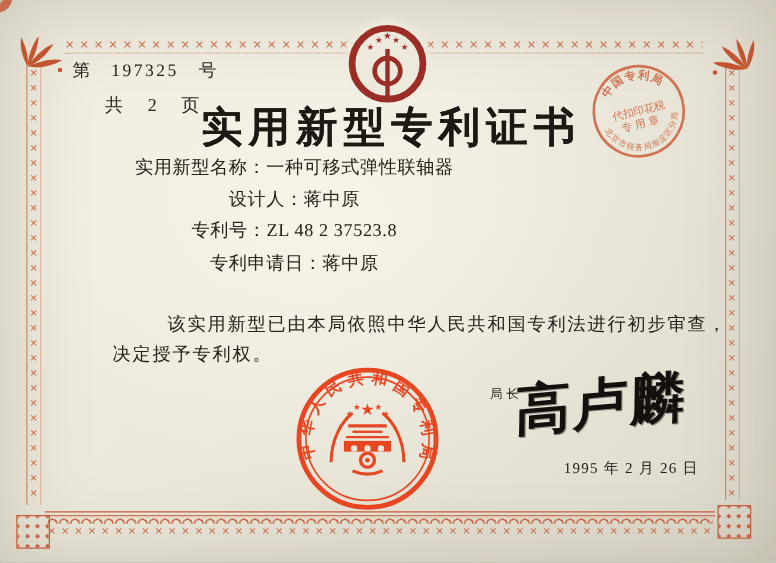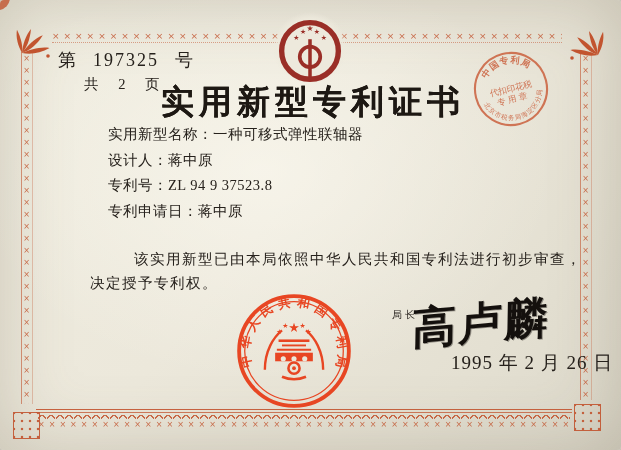--- a/index.html
+++ b/index.html
@@ -33,35 +33,35 @@
   .corner-square{position:absolute;width:27px;height:27px;border:1.5px solid #c2542f;
     background-image:radial-gradient(#c2542f 1.4px, rgba(0,0,0,0) 1.6px);
     background-size:8px 8px;background-position:4px 4px;opacity:.9;}
   .sq-bl{left:13px;top:412px;}
   .sq-br{left:574px;top:404px;}
   .fan{position:absolute;width:40px;height:40px;}
   .fan-tl{left:15px;top:22px;}
   .fan-tr{left:565px;top:24px;transform:scaleX(-1);}
   .photo-mark{position:absolute;left:-3px;top:-4px;width:13px;height:14px;background:#c2542f;
     border-radius:0 0 90% 0;opacity:.8;}
-  .cert-number{position:absolute;left:58px;top:48px;font-size:18px;color:#26211c;letter-spacing:1px;}
+  .cert-number{position:absolute;left:58px;top:48px;font-size:14px;color:#26211c;letter-spacing:1px;}
   .cert-number .num{margin:0 16px;letter-spacing:2px;}
   .page-count{position:absolute;left:84px;top:75px;font-size:14.5px;color:#26211c;letter-spacing:8px;}
   .title{position:absolute;left:0;top:80px;width:621px;text-align:center;
     font-size:33px;font-weight:700;color:#1d1813;letter-spacing:5px;text-indent:5px;
     text-shadow:0 0 .5px #1d1813;}
   .fields{position:absolute;left:108px;top:122px;font-size:14.5px;color:#26211c;letter-spacing:.5px;}
-  .fields .frow{height:25.6px;line-height:25.6px;white-space:nowrap;}
+  .fields .frow{height:25.6px;line-height:25.6px;white-space:nowrap;text-align:center;}
   .statement1{position:absolute;left:134px;top:250px;font-size:14.5px;color:#26211c;letter-spacing:1.5px;white-space:nowrap;}
   .statement2{position:absolute;left:90px;top:274px;font-size:14.5px;color:#26211c;letter-spacing:1.5px;}
   .director{position:absolute;left:392px;top:308px;font-size:10px;color:#26211c;letter-spacing:3px;}
   .signature{position:absolute;left:412px;top:292px;width:180px;font-size:44px;font-weight:bold;
     color:#14100d;transform:rotate(-5deg) skewX(-6deg);letter-spacing:2px;white-space:nowrap;
     font-family:"DejaVu Serif","Liberation Serif",serif;text-shadow:1px 1px 0 rgba(20,16,13,.4);}
-  .issue-date{position:absolute;left:451px;top:350px;font-size:19px;color:#26211c;letter-spacing:1px;white-space:nowrap;}
+  .issue-date{position:absolute;left:451px;top:366px;font-size:12px;color:#26211c;letter-spacing:1px;white-space:nowrap;}
   
   .pto-logo{position:absolute;left:266px;top:5px;width:88px;height:88px;
     background:radial-gradient(closest-side,#eeead d0 0%, rgba(0,0,0,0) 0%);}
   .logo-halo{position:absolute;left:262px;top:2px;width:96px;height:92px;
     background:radial-gradient(closest-side,#ede9dc 62%,rgba(237,233,220,0) 78%);}
   .main-seal{position:absolute;left:234px;top:291px;width:120px;height:120px;opacity:.96;}
   .tax-stamp{position:absolute;left:466px;top:44px;width:90px;height:90px;transform:rotate(-14deg);opacity:.92;}
   svg text{font-family:"Liberation Serif","DejaVu Serif",serif;}
 </style>
 </head>
@@ -114,21 +114,21 @@
   <div class="cert-number">
     <span>第</span><span class="num">197325</span><span>号</span>
   </div>
   <div class="page-count">共 2 页</div>
 
   <div class="title">实用新型专利证书</div>
 
   <div class="fields">
     <div class="frow"><span>实用新型名称：</span><span>一种可移式弹性联轴器</span></div>
     <div class="frow"><span>设计人：</span><span>蒋中原</span></div>
-    <div class="frow"><span>专利号：</span><span>ZL 94 9 37523.8</span></div>
+    <div class="frow"><span>专利号：</span><span>ZL 48 2 37523.8</span></div>
     <div class="frow"><span>专利申请日：</span><span>蒋中原</span></div>
   </div>
 
   <div class="statement1">该实用新型已由本局依照中华人民共和国专利法进行初步审查，</div>
   <div class="statement2">决定授予专利权。</div>
 
   <svg class="main-seal" viewBox="0 0 140 140">
     <defs>
       <path id="ringPath" d="M 27.4 99.8 A 52 52 0 1 1 112.6 99.8" fill="none"></path>
     </defs>

